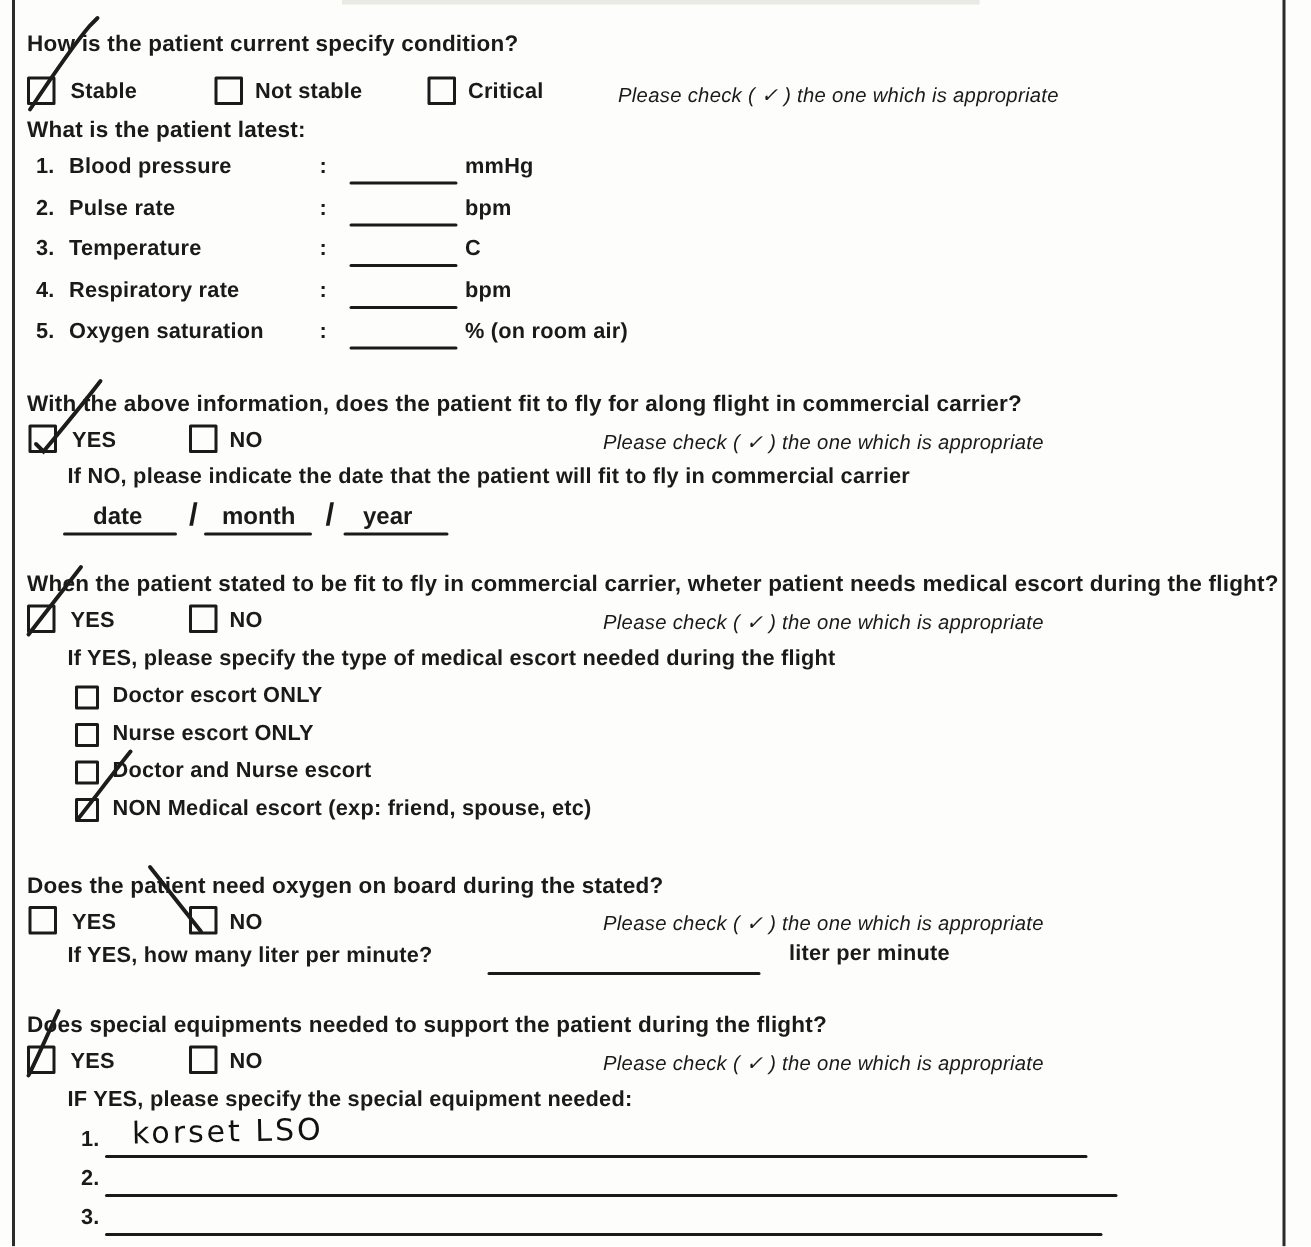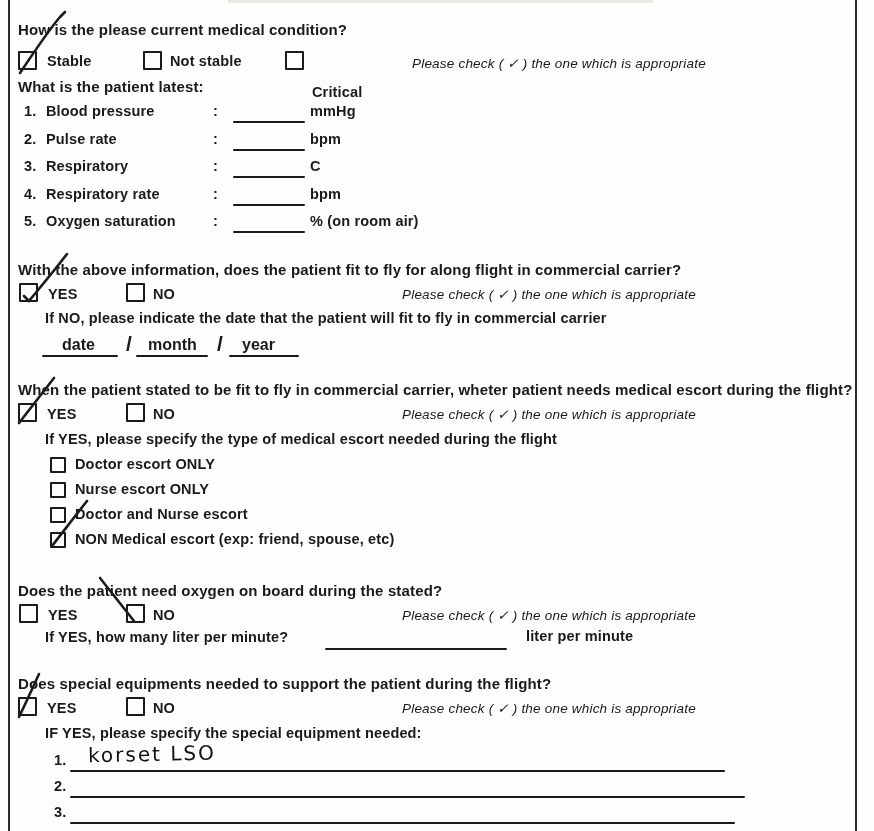--- a/index.html
+++ b/index.html
@@ -31,51 +31,51 @@
 </head>
 <body>
 
 <div class="page">
 
   <div class="vline" style="left:8px;"></div>
   <div class="vline" style="left:855px;"></div>
   <div class="artifact" style="left:228px;top:0;width:425px;"></div>
 
   <div>
-    <div class="abs q" style="left:18px;top:21px;">How is the please current medical condition?</div>
+    <div class="abs q" style="left:18px;top:21px;">How is the patient current specify condition?</div>
 
     <span class="cb lg" style="left:18px;top:51px;"></span>
     <div class="abs lbl" style="left:47px;top:53px;">Stable</div>
 
     <span class="cb lg" style="left:143px;top:51px;"></span>
     <div class="abs lbl" style="left:170px;top:53px;">Not stable</div>
 
     <span class="cb lg" style="left:285px;top:51px;"></span>
-    <div class="abs lbl" style="left:312px;top:53px;margin-top:31px;">Critical</div>
+    <div class="abs lbl" style="left:312px;top:53px;">Critical</div>
 
     <div class="abs note" style="left:412px;top:55px;">Please check ( ✓ ) the one which is appropriate</div>
   </div>
 
   <div>
     <div class="abs q" style="left:18px;top:78px;">What is the patient latest:</div>
 
     <div class="abs lbl" style="left:24px;top:103px;">1.</div>
     <div class="abs lbl" style="left:46px;top:103px;">Blood pressure</div>
     <div class="abs lbl" style="left:213px;top:103px;">:</div>
     <div class="line" style="left:233px;top:121px;width:72px;"></div>
     <div class="abs lbl" style="left:310px;top:103px;">mmHg</div>
 
     <div class="abs lbl" style="left:24px;top:131px;">2.</div>
     <div class="abs lbl" style="left:46px;top:131px;">Pulse rate</div>
     <div class="abs lbl" style="left:213px;top:131px;">:</div>
     <div class="line" style="left:233px;top:149px;width:72px;"></div>
     <div class="abs lbl" style="left:310px;top:131px;">bpm</div>
 
     <div class="abs lbl" style="left:24px;top:158px;">3.</div>
-    <div class="abs lbl" style="left:46px;top:158px;">Respiratory</div>
+    <div class="abs lbl" style="left:46px;top:158px;">Temperature</div>
     <div class="abs lbl" style="left:213px;top:158px;">:</div>
     <div class="line" style="left:233px;top:176px;width:72px;"></div>
     <div class="abs lbl" style="left:310px;top:158px;">C</div>
 
     <div class="abs lbl" style="left:24px;top:186px;">4.</div>
     <div class="abs lbl" style="left:46px;top:186px;">Respiratory rate</div>
     <div class="abs lbl" style="left:213px;top:186px;">:</div>
     <div class="line" style="left:233px;top:204px;width:72px;"></div>
     <div class="abs lbl" style="left:310px;top:186px;">bpm</div>
 

